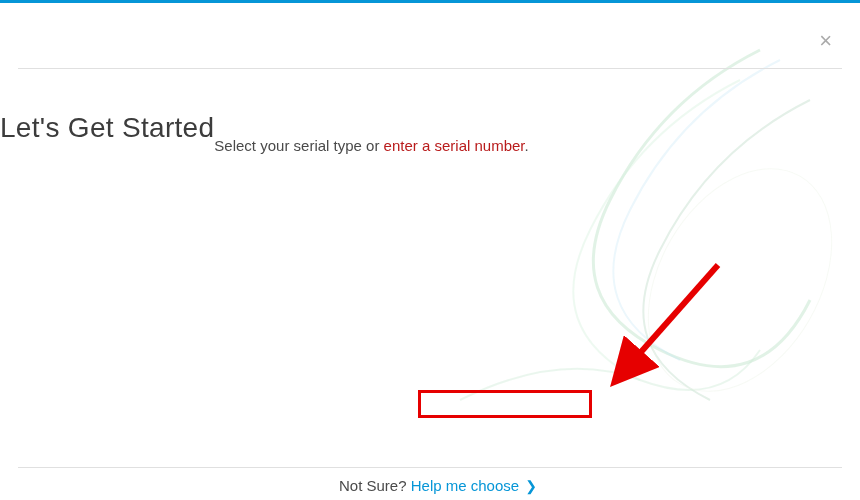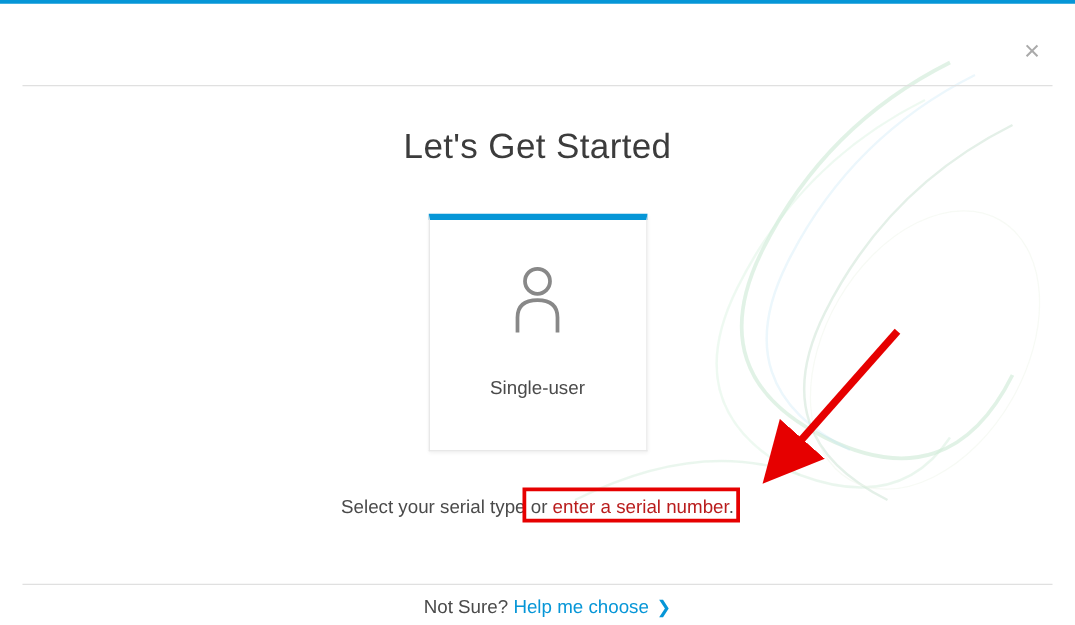--- a/index.html
+++ b/index.html
@@ -32,21 +32,21 @@
     .divider {
       height: 1px;
       background: #e0e0e0;
       margin: 0 18px;
     }
     .divider-top {
       margin-top: 65px;
     }
     .content {
       display: flex;
-      flex-direction: column;
+      flex-direction: row;
       align-items: center;
       padding-top: 32px;
     }
     .title {
       font-size: 28px;
       font-weight: 300;
       color: #3c3c3c;
       letter-spacing: 0.3px;
     }
     .cards {
@@ -150,29 +150,20 @@
 <div class="close-btn">
   <span>×</span>
 </div>
 
 <div class="divider divider-top"></div>
 
 <div class="content">
   <h1 class="title">Let's Get Started</h1>
 
   <div class="cards">
-    <div class="card">
-      <div class="card-icon">
-        <svg width="40" height="56" viewBox="0 0 40 56">
-          <circle cx="20" cy="13" r="10" stroke="#888" stroke-width="3" fill="none"></circle>
-          <path d="M 4 54 L 4 42 Q 4 28 20 28 Q 36 28 36 42 L 36 54" stroke="#888" stroke-width="3" fill="none"></path>
-        </svg>
-      </div>
-      <div class="card-label">Single-user</div>
-    </div>
 
   </div>
 
   <div class="prompt">
     <span>Select your serial type or </span><span class="serial-link">enter a serial number</span><span>.</span>
   </div>
 </div>
 
 <div class="divider-bottom"></div>
 

